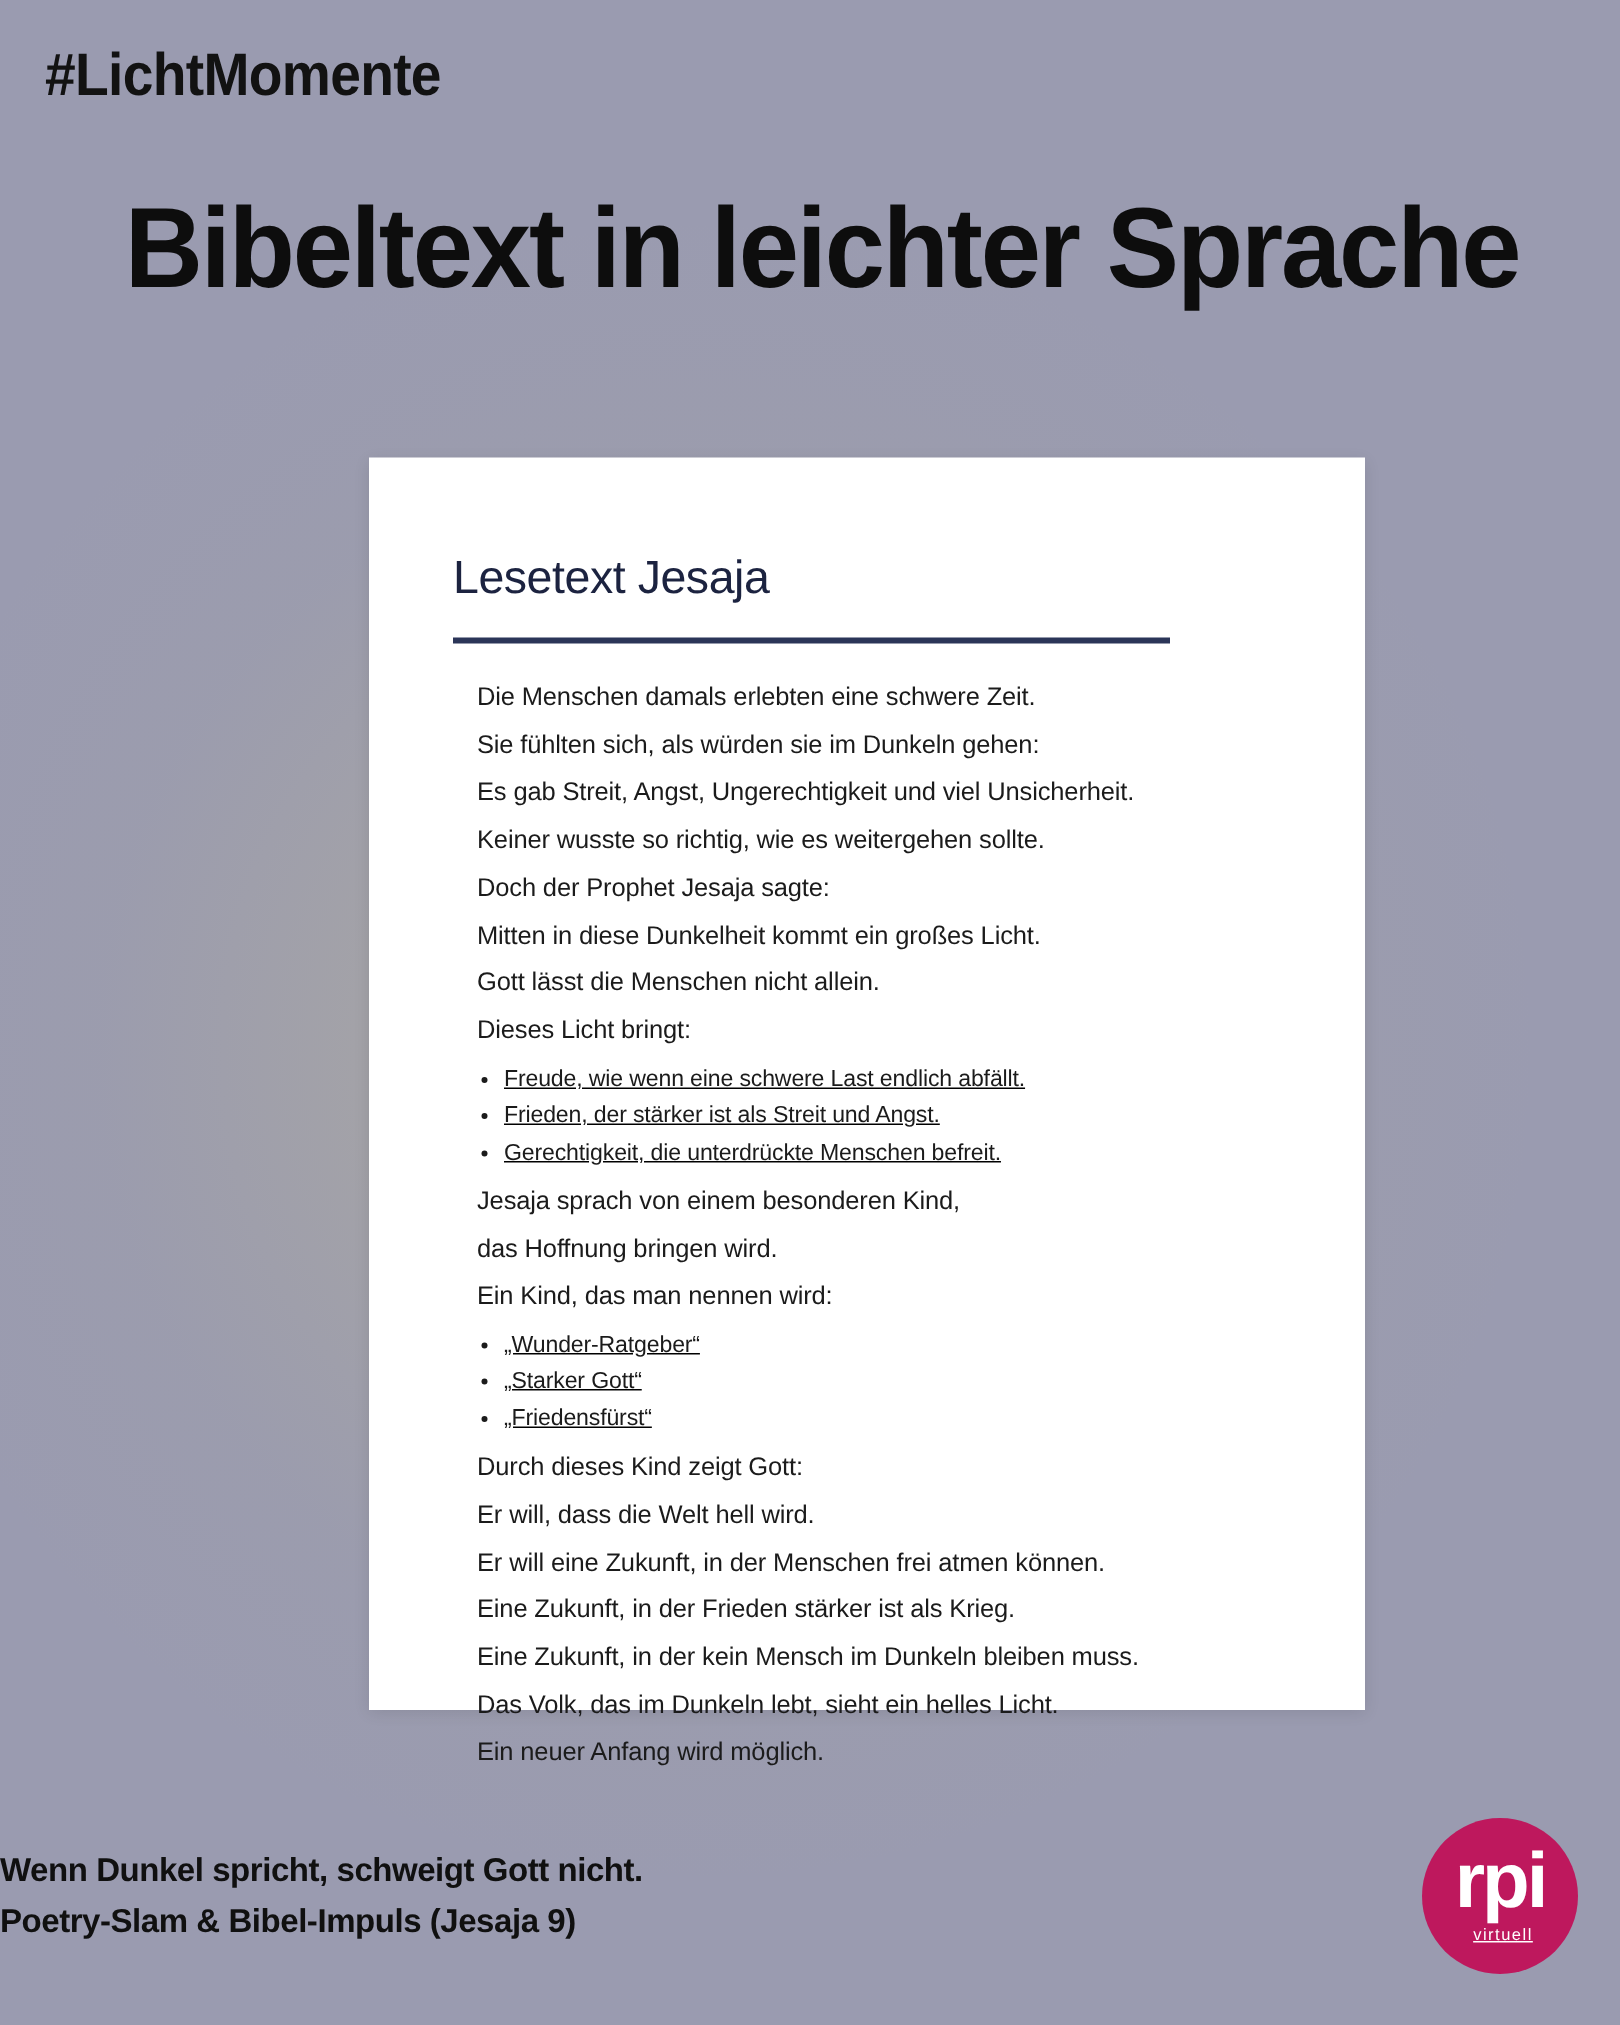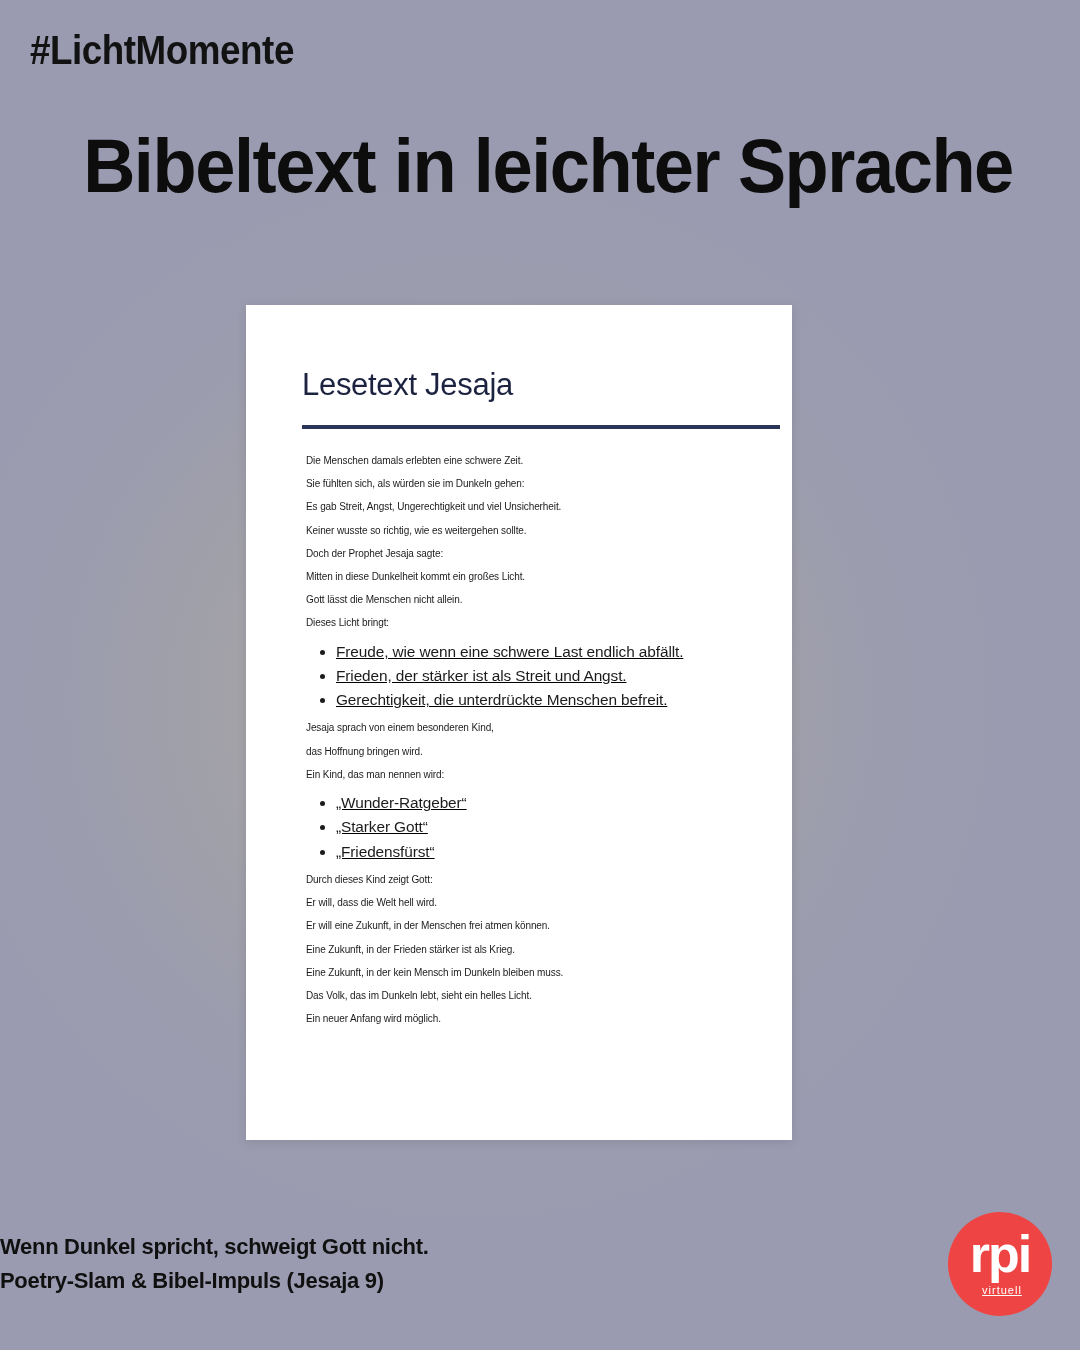--- a/index.html
+++ b/index.html
@@ -55,21 +55,21 @@
     font-size: 76px;
     font-weight: bold;
     color: #0d0d0d;
     letter-spacing: -1.5px;
     transform: scaleX(0.95);
   }
   .card {
     position: absolute;
     left: 246px;
     top: 305px;
-    width: 546px;
+    width: 664px;
     height: 835px;
     background: #ffffff;
     box-shadow: 0 2px 10px rgba(0,0,0,0.10);
   }
   .card-inner {
     padding: 62px 52px 0 56px;
   }
   .card-title {
     font-size: 31px;
     color: #1c2340;
@@ -77,22 +77,22 @@
     letter-spacing: -0.3px;
     margin: 0 0 22px 0;
   }
   .rule {
     height: 4px;
     background: #2b3558;
     width: 478px;
     margin-bottom: 26px;
   }
   .body-text p {
-    margin: 0 0 11px 4px;
-    font-size: 10px;
+    margin: 0 0 11px 16px;
+    font-size: 17px;
     line-height: 1.22;
     color: #1b1b1b;
     letter-spacing: -0.1px;
   }
   .body-text ul {
     margin: 0 0 11px 0;
     padding-left: 34px;
     list-style: disc;
     text-decoration: underline;
   }
@@ -117,21 +117,21 @@
     letter-spacing: -0.3px;
     line-height: 1.55;
   }
   .logo {
     position: absolute;
     right: 44px;
     bottom: 34px;
     width: 104px;
     height: 104px;
     border-radius: 50%;
-    background: #ef4444;
+    background: #be185d;
     color: #ffffff;
   }
   .logo-main {
     position: absolute;
     left: 0;
     right: 0;
     top: 16px;
     text-align: center;
     font-size: 52px;
     font-weight: bold;

